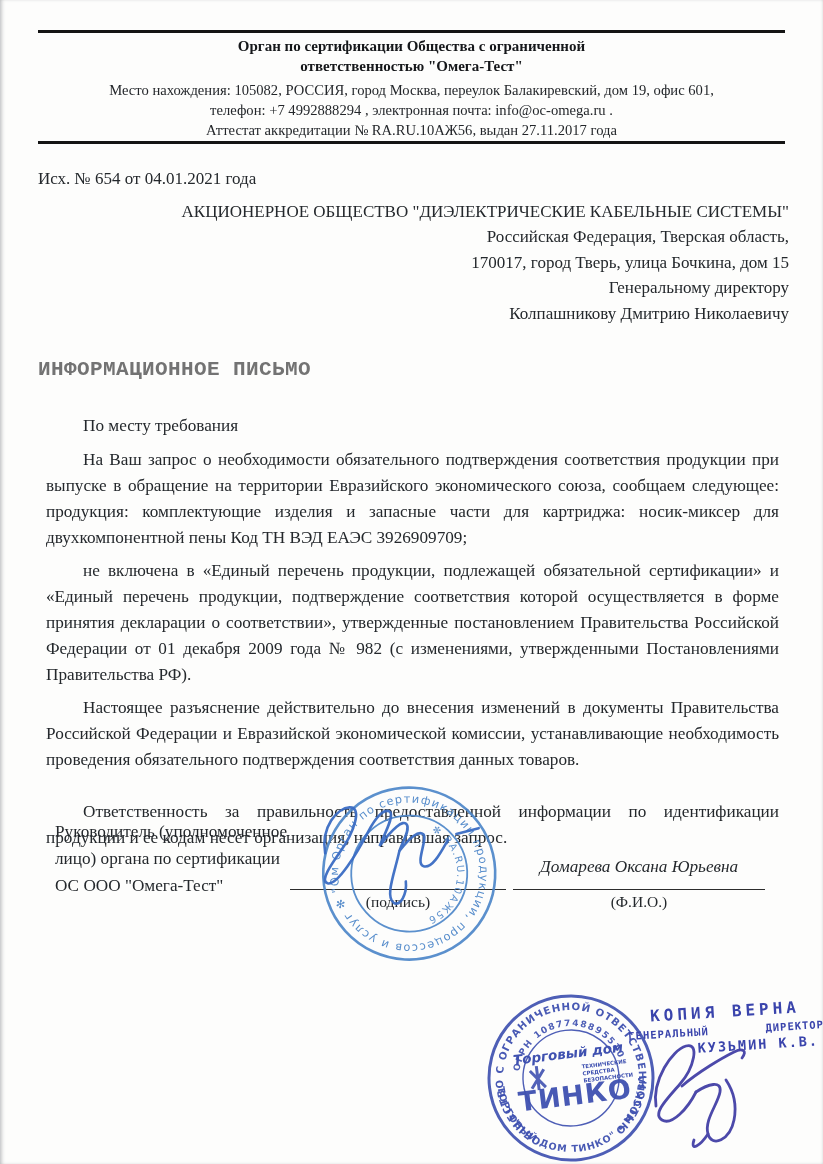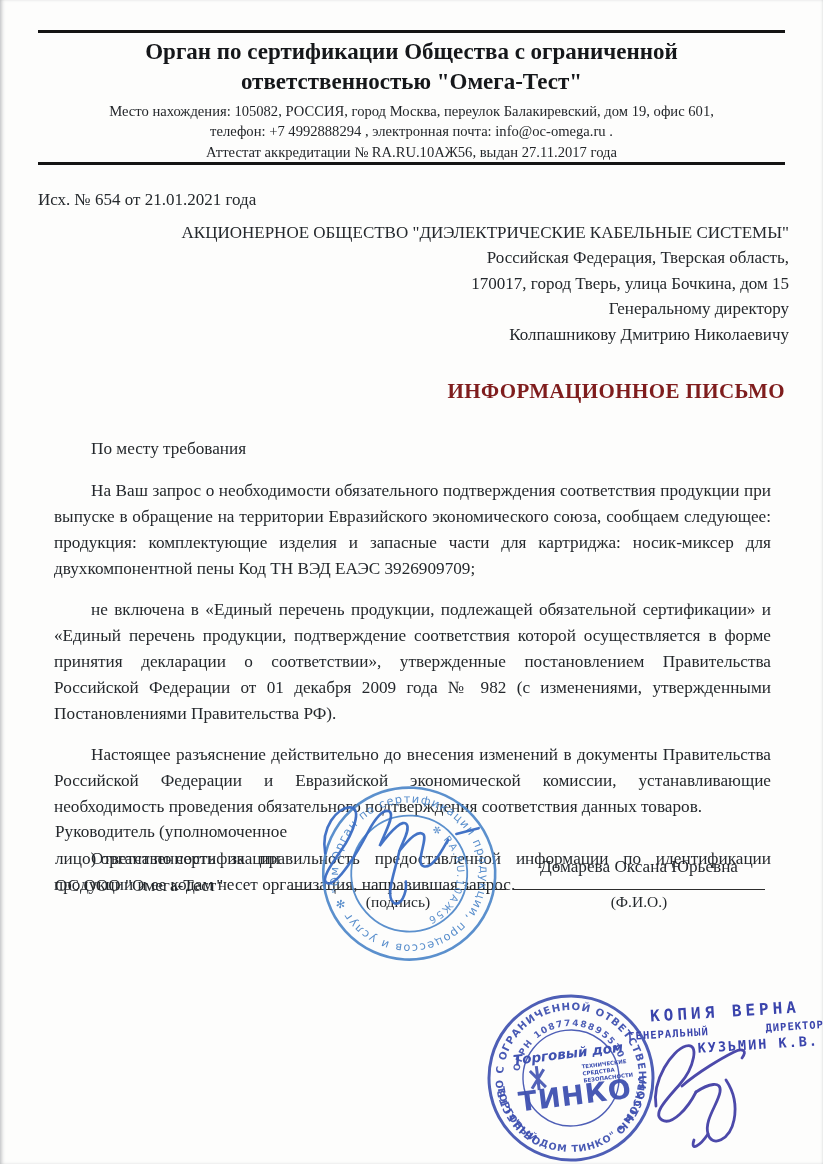--- a/index.html
+++ b/index.html
@@ -10,38 +10,38 @@
     margin:0 auto;
     overflow:hidden;
     font-family:"Liberation Serif","DejaVu Serif",serif;
     color:#24282c;
     box-shadow:inset 3px 0 4px -2px rgba(80,85,90,.45), inset -2px 0 3px -2px rgba(120,125,130,.35);
   }
   
   .rule{margin:0 38px;border:0;border-top:3.4px solid #141414;}
   .rule-top{margin-top:30px;}
   .header-content{margin:4px 38px 0;text-align:center;}
-  .org-title{font-size:23px;font-weight:bold;line-height:1.32;color:#15171a;margin:2px 0 3px;}
+  .org-title{font-size:15px;font-weight:bold;line-height:1.32;color:#15171a;margin:2px 0 3px;}
   .org-sub{font-size:14.6px;line-height:1.4;color:#23262a;}
   
   .meta-line{margin:25px 38px 0;font-size:17px;}
   .recipient{margin:10px 34px 0 120px;text-align:right;font-size:17px;line-height:1.5;}
   
-  .doc-title{margin:32px 38px 0;text-align:right;font-size:21px;font-weight:bold;letter-spacing:.4px;color:#7f1d1d;}
+  .doc-title{margin:32px 38px 0;text-align:left;font-size:21px;font-weight:bold;letter-spacing:.4px;color:#737373;font-family:Liberation Mono, monospace;}
   .body-text{margin:32px 36px 0 38px;font-size:17.2px;line-height:25.8px;text-align:justify;}
-  .body-text p{margin:16px;text-indent:37px;}
+  .body-text p{margin:8px;text-indent:37px;}
   .body-text p.first{text-align:left;}
   .body-text p.gap-before{margin-top:26px;}
   
   .abs{position:absolute;}
   .sig-left-label{left:55px;top:818px;width:252px;font-size:17.2px;line-height:27px;}
   .sig-line{border-top:1.6px solid #2c2c2c;height:0;}
   .sign-line{left:290px;top:889px;width:216px;}
   .sign-caption{left:290px;top:893px;width:216px;text-align:center;font-size:15.5px;}
-  .fio-name{left:513px;top:857px;width:252px;text-align:center;font-size:17.2px;}
+  .fio-name{left:513px;top:857px;width:252px;text-align:center;font-size:17.2px;font-style:italic;}
   .fio-line{left:513px;top:889px;width:252px;}
   .fio-caption{left:513px;top:893px;width:252px;text-align:center;font-size:15.5px;}
   
   .omega-stamp{left:302px;top:778px;width:230px;height:200px;transform:rotate(3deg);}
   .tinko-stamp{left:485px;top:992px;width:172px;height:172px;transform:rotate(-7deg);}
   .copy-seal{
     left:628px;top:1002px;width:196px;
     transform:rotate(-3.5deg);
     font-family:"DejaVu Sans Mono","Liberation Mono",monospace;
     color:#3a44ac;font-weight:bold;
@@ -62,21 +62,21 @@
     <div class="org-title">
       <div>Орган по сертификации Общества с ограниченной</div>
       <div>ответственностью "Омега-Тест"</div>
     </div>
     <div class="org-sub">Место нахождения: 105082, РОССИЯ, город Москва, переулок Балакиревский, дом 19, офис 601,</div>
     <div class="org-sub">телефон:  +7 4992888294 , электронная почта: info@oc-omega.ru .</div>
     <div class="org-sub">Аттестат аккредитации № RA.RU.10АЖ56, выдан 27.11.2017 года</div>
   </div>
   <hr class="rule">
 
-  <div class="meta-line">Исх. № 654 от 21.01.2021 года</div>
+  <div class="meta-line">Исх. № 654 от 04.01.2021 года</div>
 
   <div class="recipient">
     <div>АКЦИОНЕРНОЕ ОБЩЕСТВО "ДИЭЛЕКТРИЧЕСКИЕ КАБЕЛЬНЫЕ СИСТЕМЫ"</div>
     <div>Российская Федерация, Тверская область,</div>
     <div>170017, город Тверь, улица Бочкина, дом 15</div>
     <div>Генеральному директору</div>
     <div>Колпашникову Дмитрию Николаевичу</div>
   </div>
 
   <div class="doc-title">ИНФОРМАЦИОННОЕ ПИСЬМО</div>

